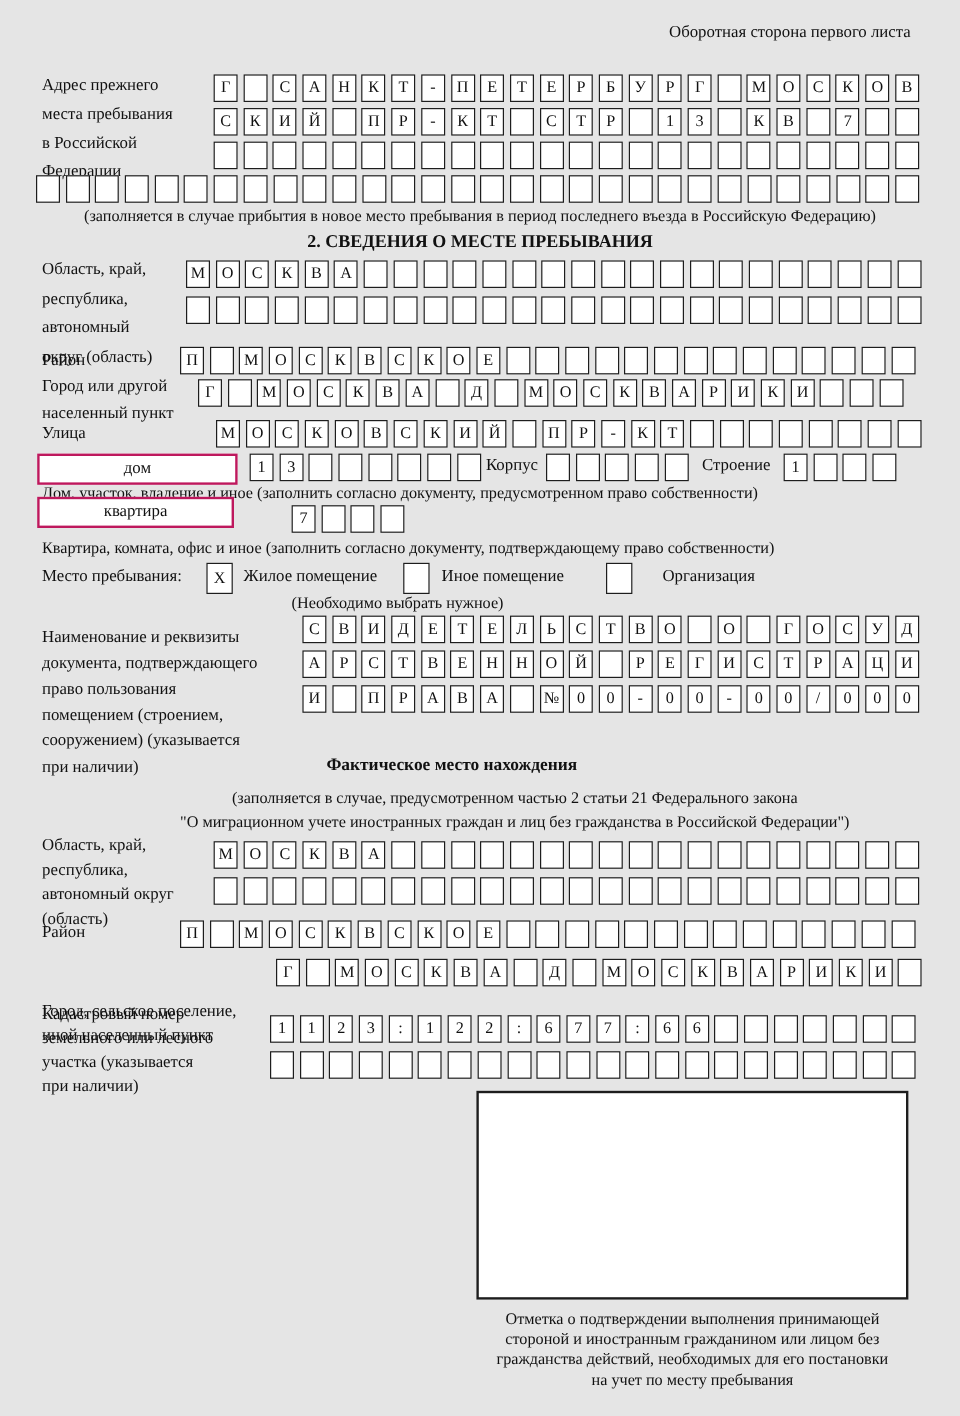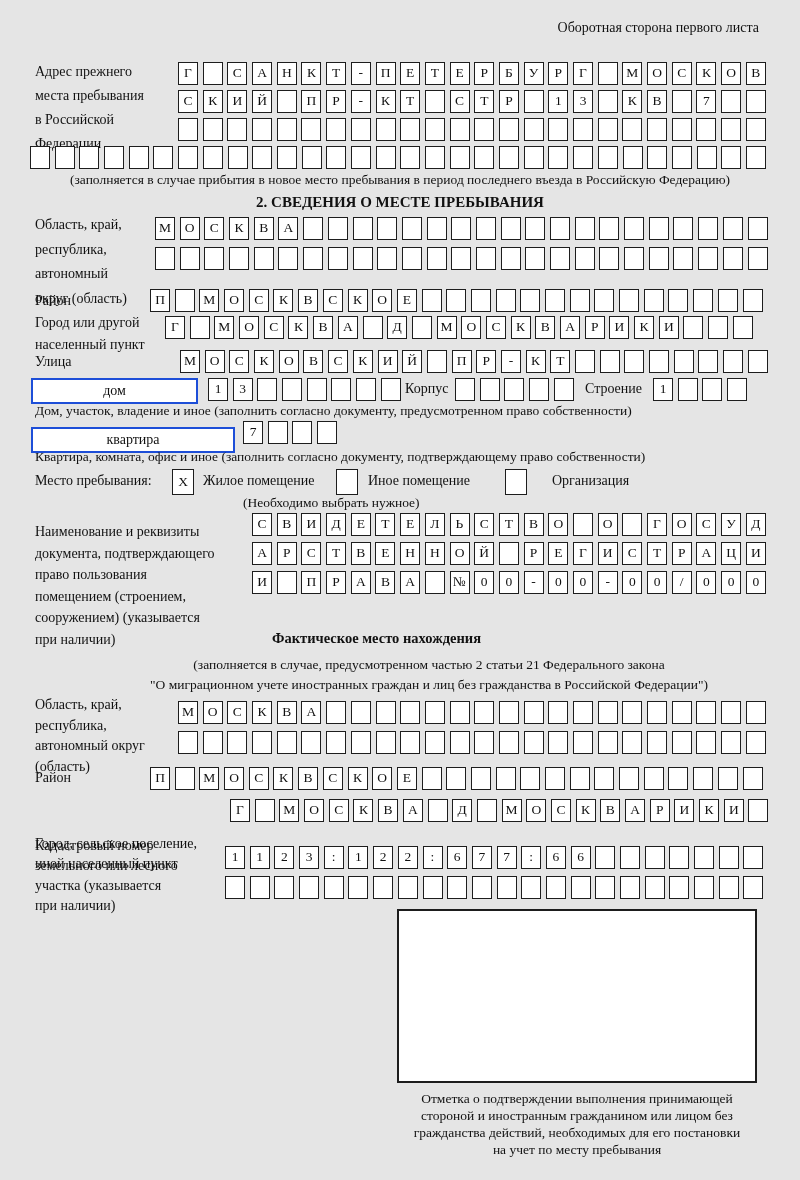--- a/index.html
+++ b/index.html
@@ -7,21 +7,21 @@
         font-family:Liberation Serif, serif;color:#111;}
   .abs{position:absolute;}
   .lbl{position:absolute;white-space:pre-line;font-size:14px;line-height:24px;color:#111;}
   .note{position:absolute;font-size:13.5px;color:#111;white-space:pre-line;}
   .center{left:0;width:800px;text-align:center;}
   .title{position:absolute;font-weight:bold;font-size:15px;}
   .cellrow{position:absolute;display:flex;gap:4.7px;}
   .cell{flex:0 0 20px;width:20px;height:23px;box-sizing:border-box;border:1.7px solid #1d1d1d;
         text-align:center;font-size:13.5px;line-height:20px;background:#fff;overflow:hidden;}
   .bigcell .cell{width:22px;flex-basis:22px;height:26px;line-height:23px;}
-  .widebox{position:absolute;box-sizing:border-box;border:2px solid #1d4ed8;height:26px;
+  .widebox{position:absolute;box-sizing:border-box;border:2px solid #be185d;height:26px;
            text-align:center;font-size:14px;line-height:22px;background:#fff;}
   .inline-lbl{position:absolute;font-size:14px;}
   .stampbox{position:absolute;border:2px solid #1d1d1d;box-sizing:border-box;background:#fff;}
 </style>
 </head>
 <body>
 
 <div id="form">
 
   <div class="abs" style="top:20px;right:41px;font-size:14px;">Оборотная сторона первого листа</div>
@@ -310,21 +310,21 @@
     </div>
   <div class="inline-lbl" style="left:585px;top:381px;">Строение</div>
   <div class="cellrow" style="left:653px;top:378px;">
       <span class="cell">1</span>
       <span class="cell"></span>
       <span class="cell"></span>
       <span class="cell"></span>
     </div>
   <div class="note" style="left:35px;top:403px;">Дом, участок, владение и иное (заполнить согласно документу, предусмотренном право собственности)</div>
 
-  <div class="widebox" style="left:31px;top:427px;width:204px;">квартира</div>
+  <div class="widebox" style="left:31px;top:414px;width:164px;">квартира</div>
   <div class="cellrow" style="left:243px;top:421px;">
       <span class="cell">7</span>
       <span class="cell"></span>
       <span class="cell"></span>
       <span class="cell"></span>
     </div>
   <div class="note" style="left:35px;top:449px;">Квартира, комната, офис и иное (заполнить согласно документу, подтверждающему право собственности)</div>
 
   <div class="inline-lbl" style="left:35px;top:473px;">Место пребывания:</div>
   <div class="cellrow bigcell" style="left:172px;top:469px;">

